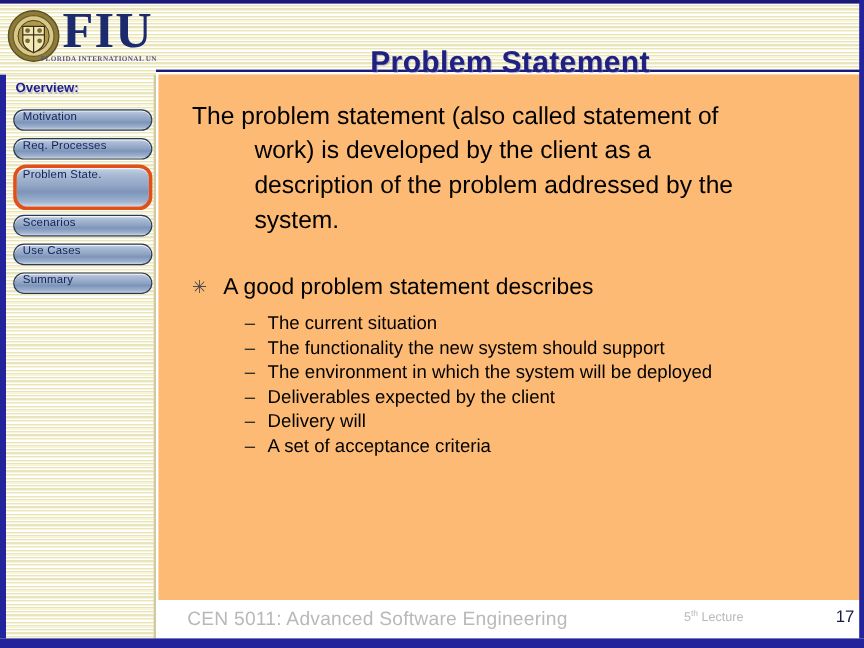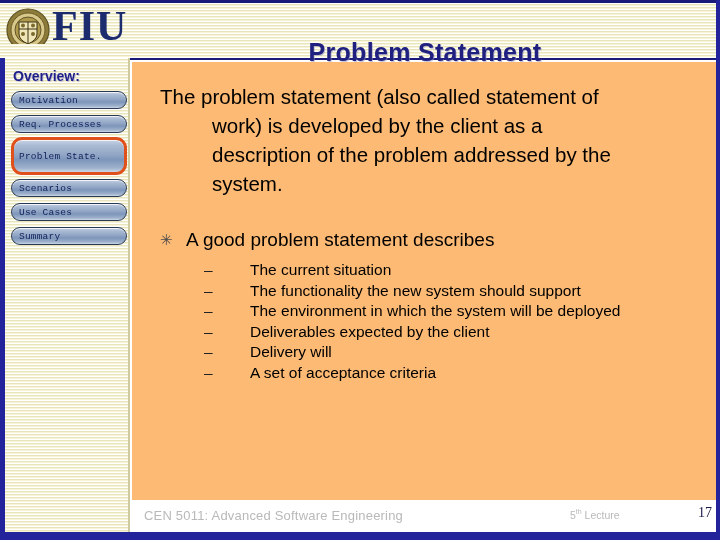--- a/index.html
+++ b/index.html
@@ -51,21 +51,21 @@
     letter-spacing: 0.3px;
     text-shadow: 1px 1px 0 rgba(150,150,190,0.55);
     white-space: nowrap;
     margin-top: 28px;
   }
 
   
   .logo-box {
     position: absolute;
     left: 0; top: 0;
-    width: 130px; height: 44px;
+    width: 130px; height: 62px;
     z-index: 6;
     border-top: 3px solid #1a1a7a;
     overflow: hidden;
   }
   .seal {
     position: absolute;
     left: 6px; top: 5px;
     width: 44px; height: 44px;
   }
   .logo-fiu {
@@ -95,21 +95,21 @@
     left: 0; top: 58px;
     width: 130px;
     height: 474px;
     border-left: 5px solid #23239c;
     border-right: 2px solid #cfcba0;
   }
 
   .overview-label {
     position: absolute;
     left: 8px; top: 10px;
-    font-size: 14px;
+    font-size: 11px;
     font-weight: bold;
     color: #1f1f8c;
     text-shadow: 1px 1px 0 rgba(160,160,200,0.5);
   }
 
   .navlist {
     position: absolute;
     left: 6px; top: 33px;
     width: 116px;
   }
@@ -118,24 +118,23 @@
     position: relative;
     height: 18px;
     margin-bottom: 6px;
     border-radius: 9px;
     border: 1px solid #2a3a55;
     background: linear-gradient(to bottom,
         #c5d2e4 0%, #a9bad3 18%, #8fa4c4 48%,
         #7d95ba 62%, #9fb2cd 88%, #cdd8e8 100%);
     box-shadow: inset 0 1px 0 rgba(255,255,255,0.75);
     display: flex;
-    align-items: center;
+    align-items: flex-start;
     padding-left: 7px;
     overflow: hidden;
-    font-family: Liberation Mono, monospace;
   }
   .navitem span {
     font-size: 9.5px;
     color: #12205a;
     white-space: nowrap;
     letter-spacing: 0.2px;
   }
   .navitem.active {
     border: 3px solid #e0501a;
     border-radius: 11px;
@@ -194,49 +193,49 @@
     color: #000000;
     line-height: 20.5px;
     margin-bottom: 0px;
   }
   .b2-mark {
     width: 19px;
     flex: 0 0 19px;
     color: #222222;
     font-size: 15.5px;
   }
-  .b2-text { flex: 1; margin-left: 27px; }
+  .b2-text { flex: 1; }
 
   
   .footer {
     position: absolute;
     left: 132px; top: 505px;
     width: 588px;
     height: 22px;
   }
   .f-left {
     position: absolute;
-    left: 12px; top: 3px;
-    font-size: 13px;
+    left: 24px; top: 3px;
+    font-size: 16px;
     color: #b9b9b9;
     letter-spacing: 0.2px;
   }
   .f-mid {
     position: absolute;
     left: 438px; top: 3px;
     font-size: 10.5px;
     color: #b9b9b9;
   }
   .f-mid sup { font-size: 7px; }
   .f-right {
     position: absolute;
     right: 8px; top: 0px;
     font-size: 14px;
     color: #1a1a4a;
-    font-family: Liberation Serif, serif;
+    font-family: Liberation Sans, sans-serif;
   }
 
   .bottombar {
     position: absolute;
     left: 0; bottom: 0;
     width: 720px; height: 8px;
     background: #23239c;
   }
   .rightedge {
     position: absolute;

